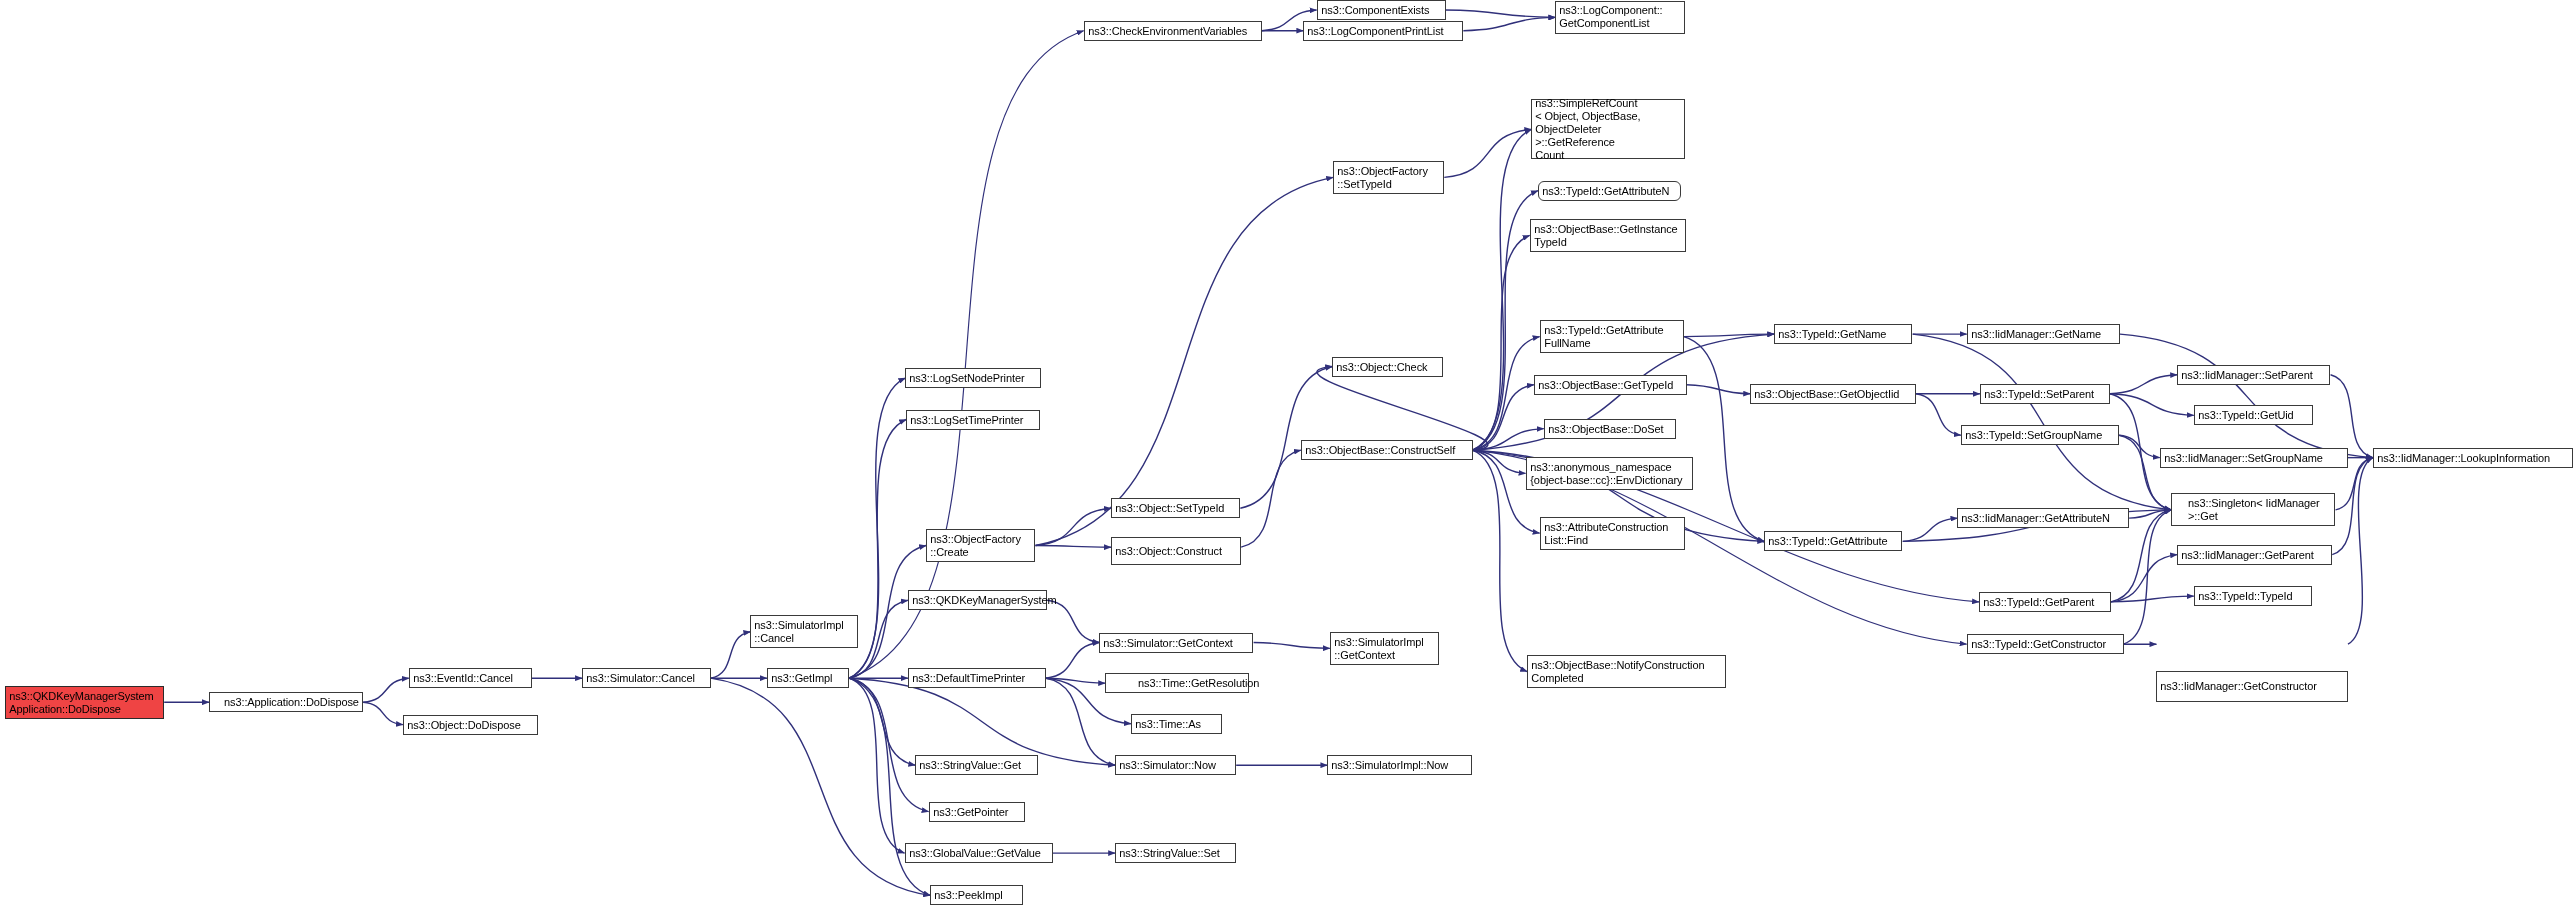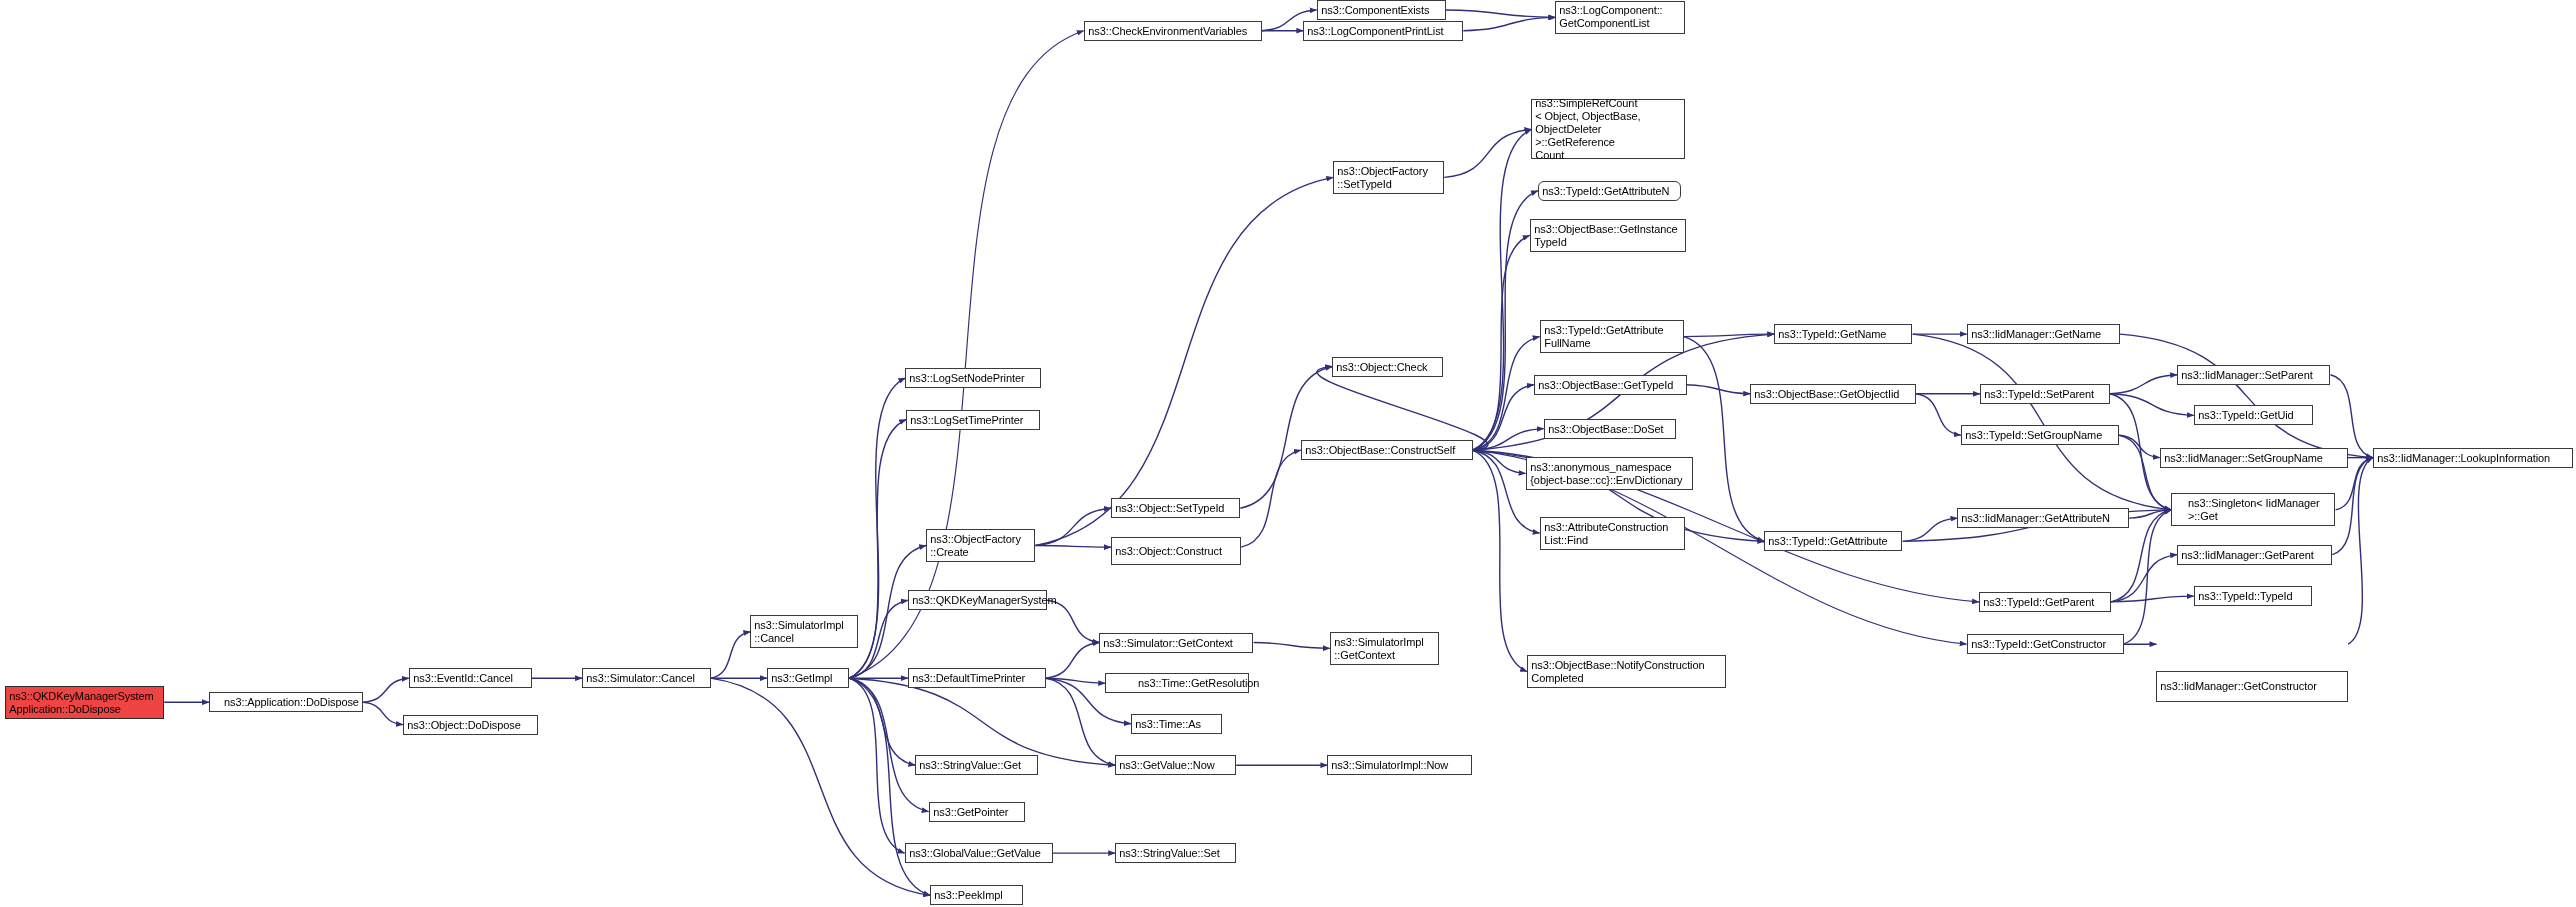--- a/index.html
+++ b/index.html
@@ -141,21 +141,21 @@
       <div class="node" style="left: 908px; top: 668px; width: 138px; height: 20px;"><span class="lbl">ns3::DefaultTimePrinter</span></div>
       <div class="node" style="left: 915px; top: 755px; width: 123px; height: 20px;"><span class="lbl">ns3::StringValue::Get</span></div>
       <div class="node" style="left: 929px; top: 802px; width: 96px; height: 20px;"><span class="lbl">ns3::GetPointer</span></div>
       <div class="node" style="left: 905px; top: 843px; width: 148px; height: 20px;"><span class="lbl">ns3::GlobalValue::GetValue</span></div>
       <div class="node" style="left: 930px; top: 885px; width: 93px; height: 20px;"><span class="lbl">ns3::PeekImpl</span></div>
       <div class="node" style="left: 1111px; top: 498px; width: 129px; height: 20px;"><span class="lbl">ns3::Object::SetTypeId</span></div>
       <div class="node" style="left: 1111px; top: 537px; width: 130px; height: 28px;"><span class="lbl">ns3::Object::Construct</span></div>
       <div class="node" style="left: 1099px; top: 633px; width: 154px; height: 20px;"><span class="lbl">ns3::Simulator::GetContext</span></div>
       <div class="node" style="left: 1105px; top: 673px; width: 144px; height: 20px; padding-left: 32px;"><span class="lbl">ns3::Time::GetResolution</span></div>
       <div class="node" style="left: 1131px; top: 714px; width: 91px; height: 20px;"><span class="lbl">ns3::Time::As</span></div>
-      <div class="node" style="left: 1115px; top: 755px; width: 121px; height: 20px;"><span class="lbl">ns3::GetValue::Now</span></div>
+      <div class="node" style="left: 1115px; top: 755px; width: 121px; height: 20px;"><span class="lbl">ns3::Simulator::Now</span></div>
       <div class="node" style="left: 1115px; top: 843px; width: 121px; height: 20px;"><span class="lbl">ns3::StringValue::Set</span></div>
       <div class="node" style="left: 1084px; top: 21px; width: 178px; height: 20px;"><span class="lbl">ns3::CheckEnvironmentVariables</span></div>
       <div class="node" style="left: 1317px; top: 0px; width: 129px; height: 20px;"><span class="lbl">ns3::ComponentExists</span></div>
       <div class="node" style="left: 1303px; top: 21px; width: 160px; height: 20px;"><span class="lbl">ns3::LogComponentPrintList</span></div>
       <div class="node" style="left: 1555px; top: 0.8px; width: 130px; height: 33px;"><span class="lbl">ns3::LogComponent::
 GetComponentList</span></div>
       <div class="node" style="left: 1333px; top: 161px; width: 111px; height: 33px;"><span class="lbl">ns3::ObjectFactory
 ::SetTypeId</span></div>
       <div class="node" style="left: 1531px; top: 99px; width: 154px; height: 60px;"><span class="lbl">ns3::SimpleRefCount
 &lt; Object, ObjectBase,

